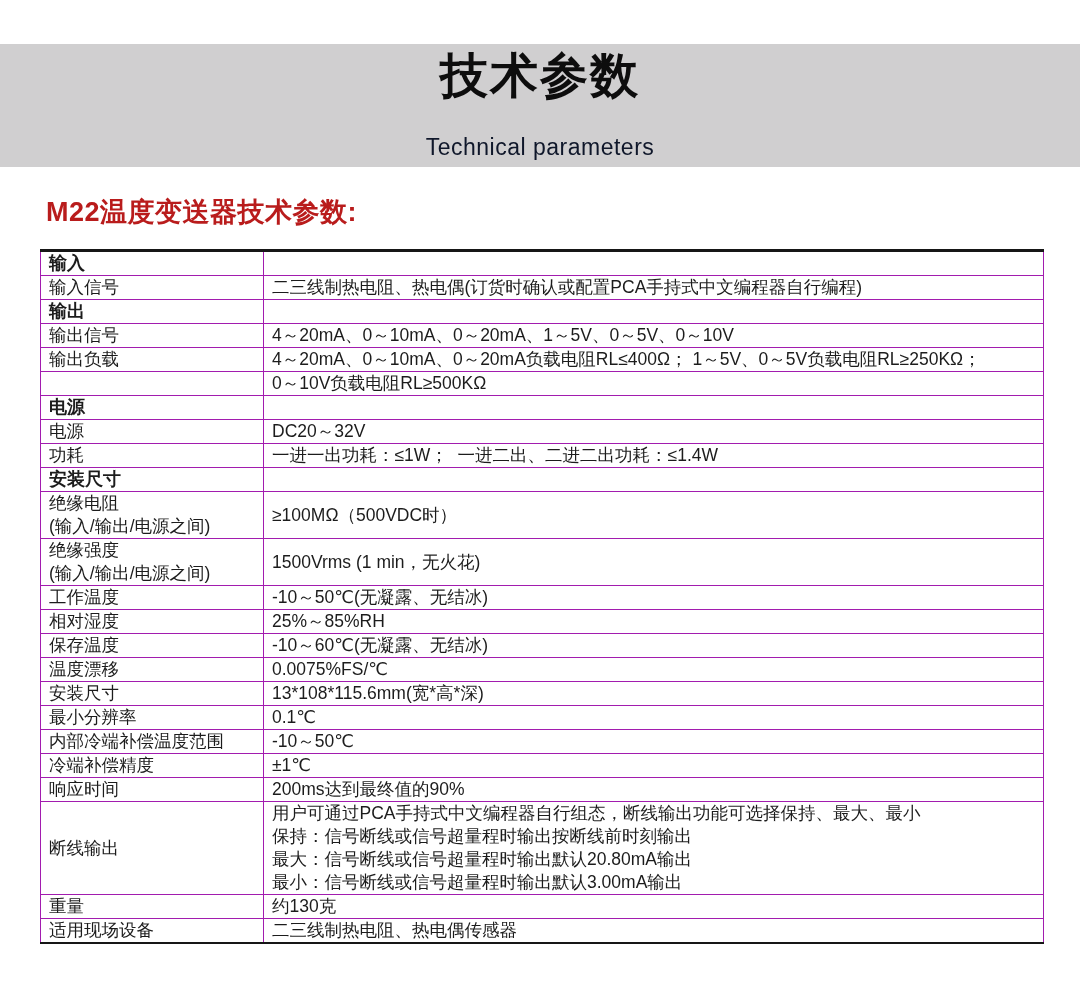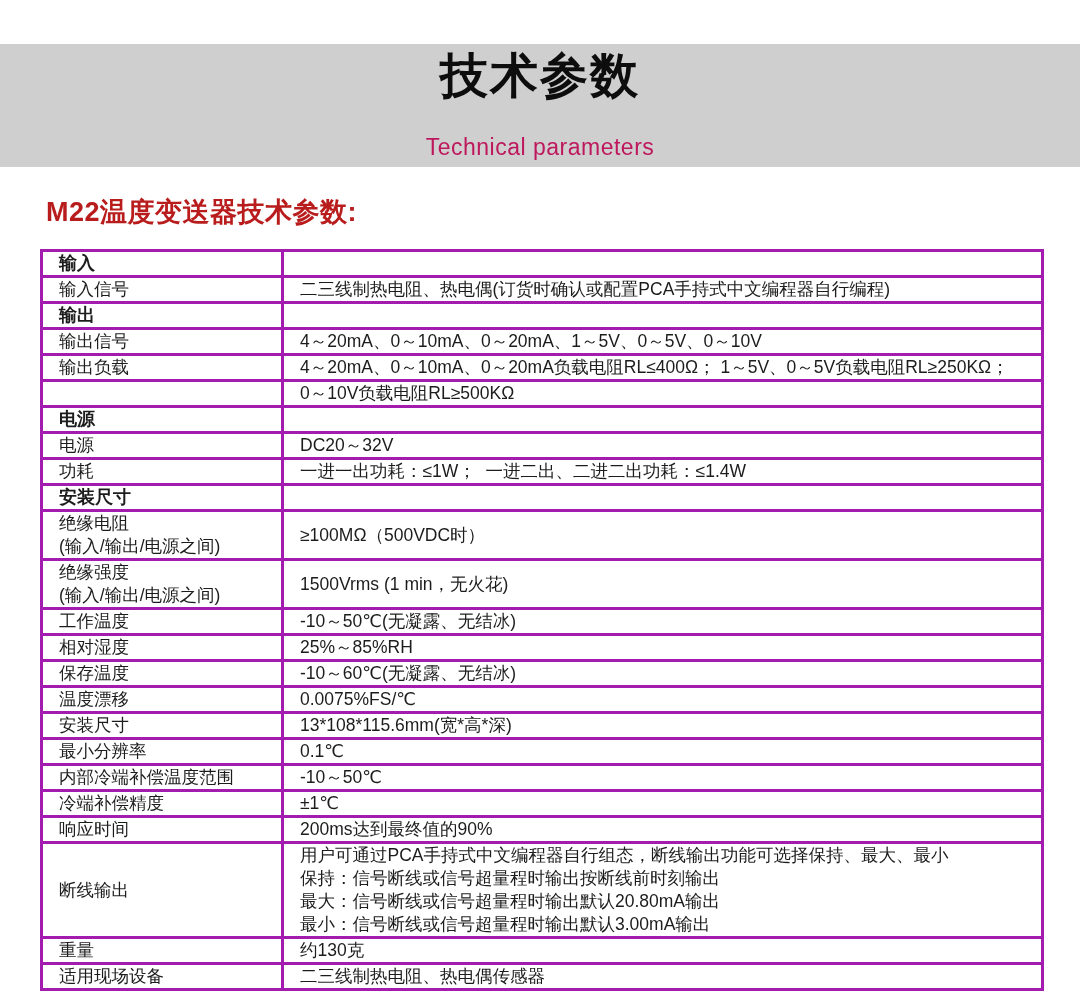--- a/index.html
+++ b/index.html
@@ -31,21 +31,21 @@
   .banner-title {
     font-size: 48px;
     font-weight: 800;
     color: #0d0d0d;
     line-height: 1.08;
     letter-spacing: 2px;
   }
   .banner-subtitle {
     font-size: 23px;
     font-weight: 300;
-    color: #be185d;
+    color: #0f172a;
     letter-spacing: 0.5px;
     margin-top: 1px;
   }
   .heading {
     position: absolute;
     left: 46px;
     top: 194px;
     font-size: 27px;
     font-weight: 700;
     color: #b91c1c;
@@ -56,22 +56,22 @@
     left: 40px;
     top: 249px;
     width: 1004px;
     border-collapse: collapse;
     table-layout: fixed;
     border: 1px solid #3f3f3f;
     border-top: 3px solid #161616;
     border-bottom: 2px solid #161616;
   }
   table.spec-table td {
-    border: 3px solid #a21caf;
-    padding: 0 16px;
+    border: 1px solid #a21caf;
+    padding: 0 8px;
     font-size: 17.5px;
     line-height: 23px;
     color: #1c1c1c;
     vertical-align: middle;
     overflow: hidden;
   }
   table.spec-table td.label-cell {
     width: 206px; 
   }
   table.spec-table tr {

